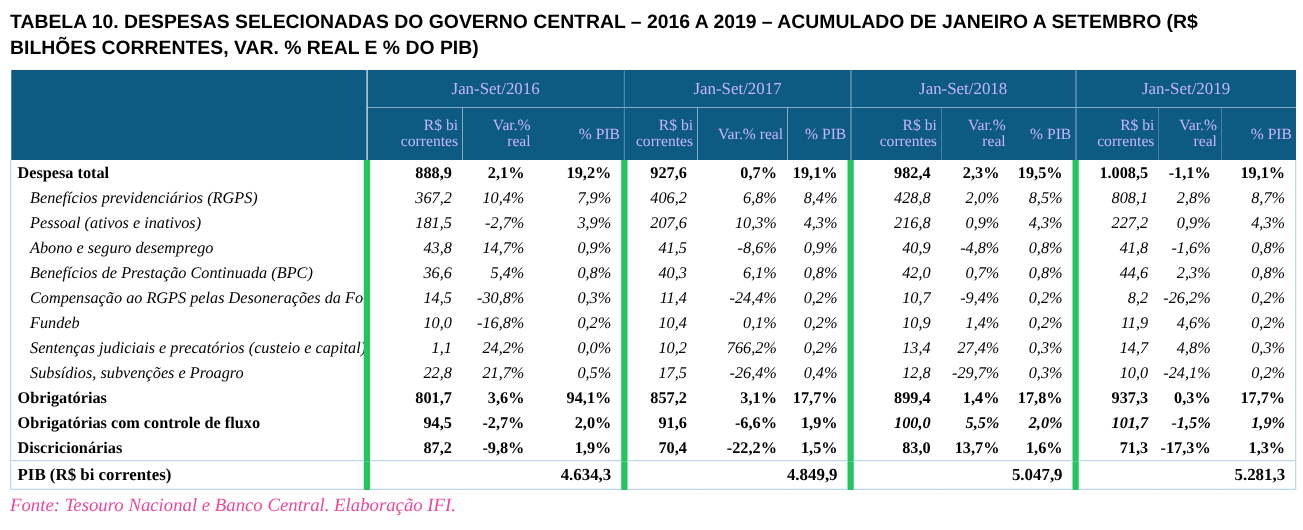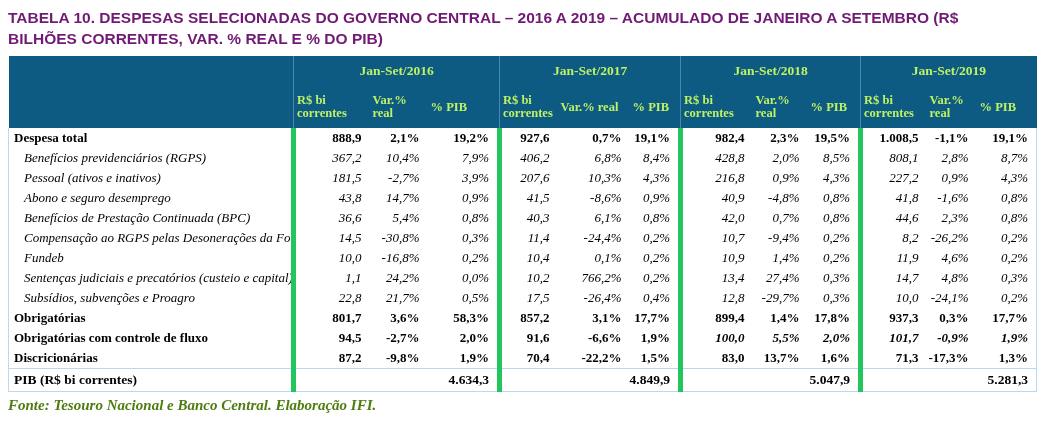--- a/index.html
+++ b/index.html
@@ -8,46 +8,46 @@
     background: #ffffff;
     overflow: hidden;
   }
   .page-title {
     padding: 7px 10px 0 8px;
     width: 1014px;
     font-family: "Liberation Sans", sans-serif;
     font-weight: bold;
     font-size: 15.5px;
     line-height: 21px;
-    color: #701a75;
+    color: #000000;
   }
   table.despesas {
     border-collapse: collapse;
     table-layout: fixed;
     margin: 7px 0 0 8px;
     width: 1028px;
     font-family: "Liberation Serif", serif;
     color: #000000;
   }
   
   thead th {
     background: #0D5A82;
-    color: #bef264;
-    font-weight: bold;
+    color: #c4b5fd;
+    font-weight: normal;
     padding: 0 3px;
     overflow: hidden;
   }
   tr.ghead-row { height: 30px; }
   tr.ghead-row th { font-size: 13.5px; }
   tr.shead-row { height: 42px; }
   tr.shead-row th {
     font-size: 12.5px;
     line-height: 13px;
     vertical-align: middle;
-    text-align: left;
+    text-align: right;
     overflow-wrap: break-word;
     word-wrap: break-word;
   }
   th.corner { background: #0D5A82; }
   thead th.gs { border-left: 1px solid #4988AA; }
   th.clip span { display: block; max-height: 39px; overflow: hidden; word-break: break-word; }
   
   tbody tr { height: 20px; padding-left: 40px; }
   tbody td {
     font-size: 13px;
@@ -69,22 +69,21 @@
     border-top: 1px solid #BDD7EE;
     border-bottom: 1px solid #BDD7EE;
     font-size: 13.5px;
   }
   
   .source-note {
     margin: 5px 0 0 8px;
     font-family: "Liberation Serif", serif;
     font-style: italic;
     font-size: 15px;
-    color: #4d7c0f;
-    font-weight: bold;
+    color: #ec4899;
   }
 </style>
 </head>
 <body>
 
 <div class="page-title">TABELA 10. DESPESAS SELECIONADAS DO GOVERNO CENTRAL – 2016 A 2019 – ACUMULADO DE JANEIRO A SETEMBRO (R$ BILHÕES CORRENTES, VAR. % REAL E % DO PIB)</div>
 
 <table class="despesas">
   <colgroup>
     <col style="width:285px">
@@ -259,21 +258,21 @@
         <td class="num italic">-29,7%</td>
         <td class="num italic">0,3%</td>
         <td class="num italic gs">10,0</td>
         <td class="num italic">-24,1%</td>
         <td class="num italic">0,2%</td>
       </tr>
       <tr>
         <td class="lbl bold">Obrigatórias</td>
         <td class="num bold gs">801,7</td>
         <td class="num bold">3,6%</td>
-        <td class="num bold">58,3%</td>
+        <td class="num bold">94,1%</td>
         <td class="num bold gs">857,2</td>
         <td class="num bold">3,1%</td>
         <td class="num bold">17,7%</td>
         <td class="num bold gs">899,4</td>
         <td class="num bold">1,4%</td>
         <td class="num bold">17,8%</td>
         <td class="num bold gs">937,3</td>
         <td class="num bold">0,3%</td>
         <td class="num bold">17,7%</td>
       </tr>
@@ -282,21 +281,21 @@
         <td class="num bold gs">94,5</td>
         <td class="num bold">-2,7%</td>
         <td class="num bold">2,0%</td>
         <td class="num bold gs">91,6</td>
         <td class="num bold">-6,6%</td>
         <td class="num bold">1,9%</td>
         <td class="num bold gs also-italic">100,0</td>
         <td class="num bold also-italic">5,5%</td>
         <td class="num bold also-italic">2,0%</td>
         <td class="num bold gs also-italic">101,7</td>
-        <td class="num bold also-italic">-0,9%</td>
+        <td class="num bold also-italic">-1,5%</td>
         <td class="num bold also-italic">1,9%</td>
       </tr>
       <tr>
         <td class="lbl bold">Discricionárias</td>
         <td class="num bold gs">87,2</td>
         <td class="num bold">-9,8%</td>
         <td class="num bold">1,9%</td>
         <td class="num bold gs">70,4</td>
         <td class="num bold">-22,2%</td>
         <td class="num bold">1,5%</td>

